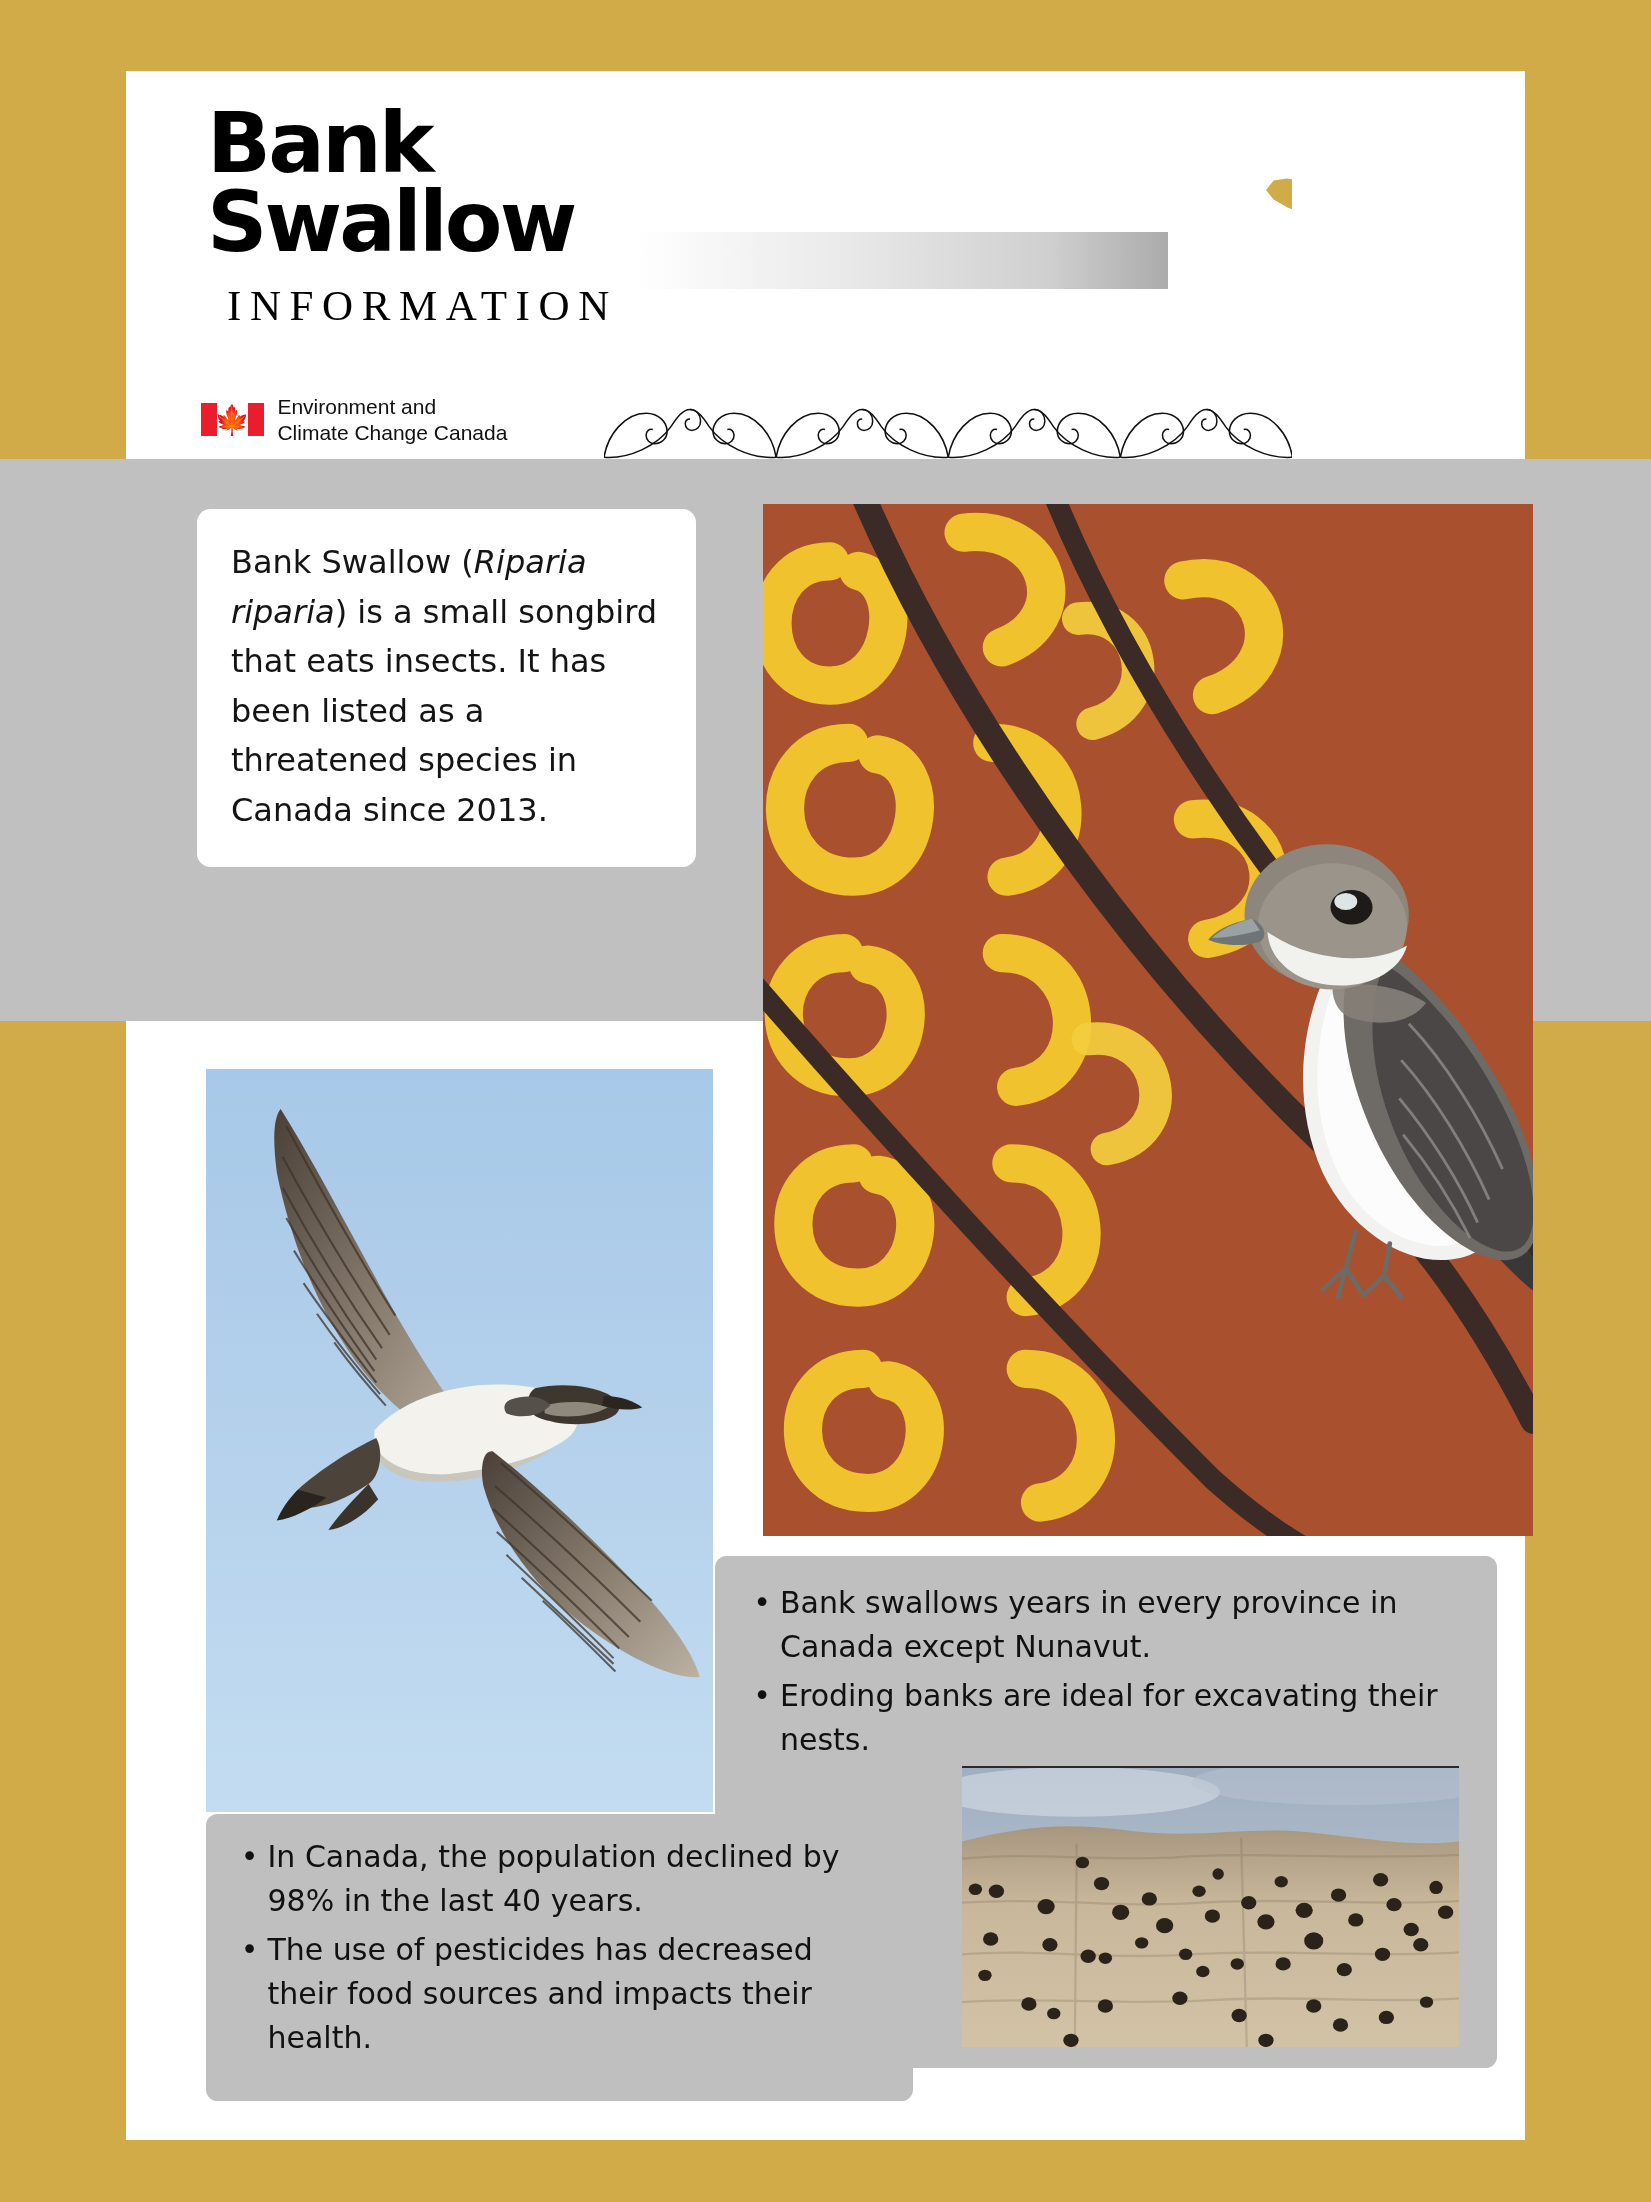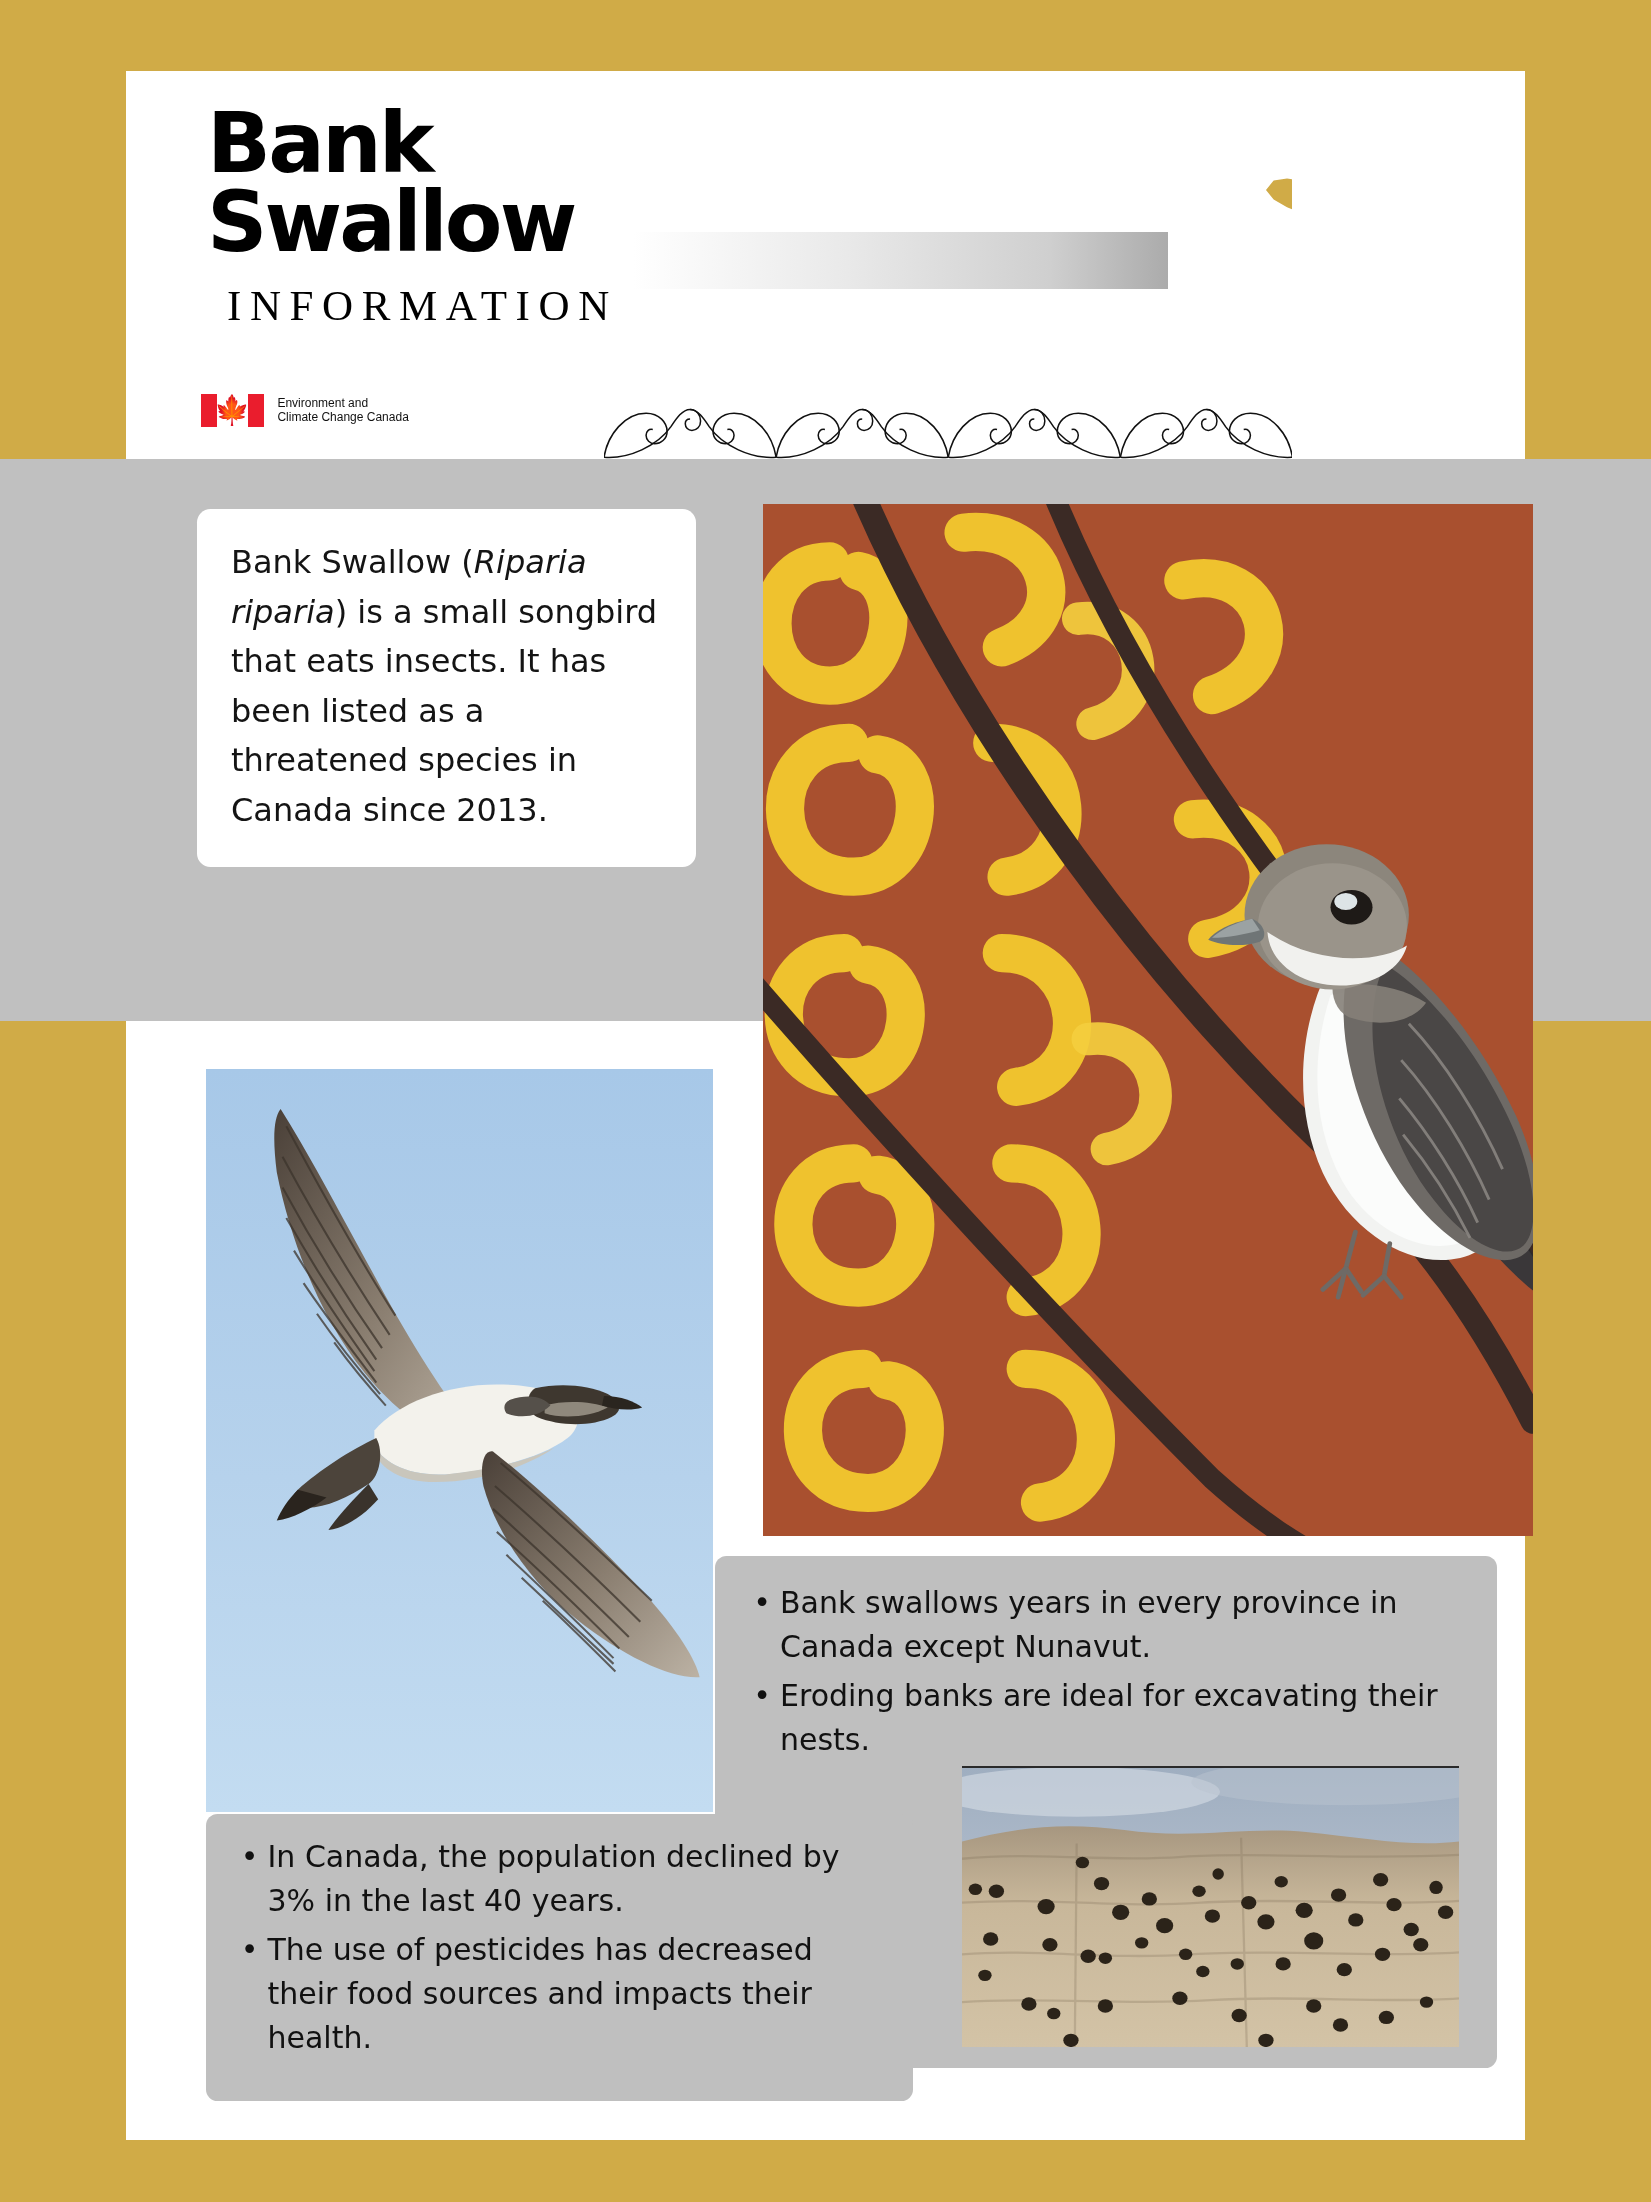--- a/index.html
+++ b/index.html
@@ -34,21 +34,21 @@
   }
 
   .eccc{position:absolute;left:75px;top:323px;display:flex;align-items:center;gap:13.4px;}
   .flag{width:63px;height:32.5px;position:relative;background:#fff;flex:0 0 auto;}
   .flag .bar{position:absolute;top:0;width:16.3px;height:32.5px;background:#EA1D2D;}
   .flag .bar.l{left:0;} .flag .bar.r{right:0;}
   .flag .leaf{
     position:absolute;left:50%;top:50%;transform:translate(-50%,-50%);
     color:#EA1D2D;font-size:29px;line-height:1;
   }
-  .eccc-text{font-size:12px;line-height:1.22;color:#111;font-family:"Liberation Sans",sans-serif;}
+  .eccc-text{font-size:21px;line-height:1.22;color:#111;font-family:"Liberation Sans",sans-serif;}
 
   
   .grad-bar{
     position:absolute;left:507px;top:161px;width:535px;height:57px;
     background:linear-gradient(to right,#ffffff 0%,#e9e9e9 40%,#cfcfcf 78%,#ababab 100%);
   }
 
   
   .map-shape{position:absolute;left:1138px;top:29px;width:249px;height:268px;}
   .map-shape svg{display:block;width:100%;height:100%;}
@@ -393,21 +393,21 @@
           <ellipse cx="114" cy="286" rx="8" ry="7"></ellipse>
         <ellipse cx="318" cy="286" rx="8" ry="7"></ellipse>
       </g>
     </svg>
   </div>
 
   <div class="facts facts-left">
     <ul>
       <li>
         <span class="dot">•</span>
-        <span>In Canada, the population declined by 3% in the last 40 years.</span>
+        <span>In Canada, the population declined by 98% in the last 40 years.</span>
       </li>
       <li>
         <span class="dot">•</span>
         <span>The use of pesticides has decreased their food sources and impacts their health.</span>
       </li>
     </ul>
   </div>
 
 </div>
 

